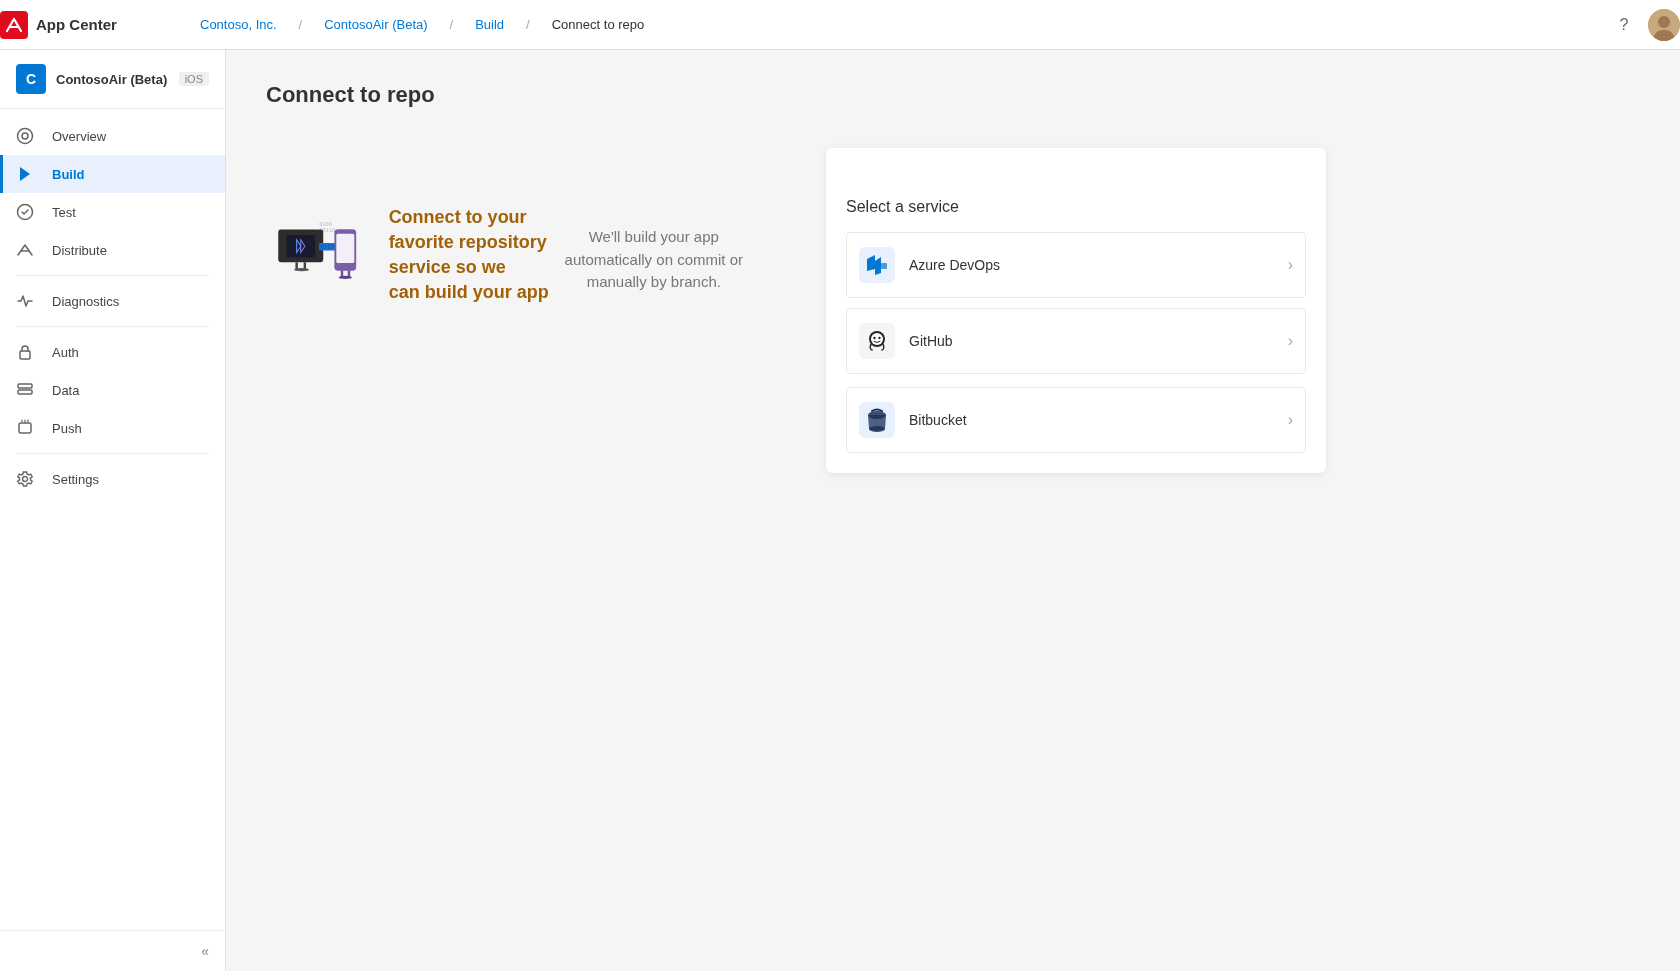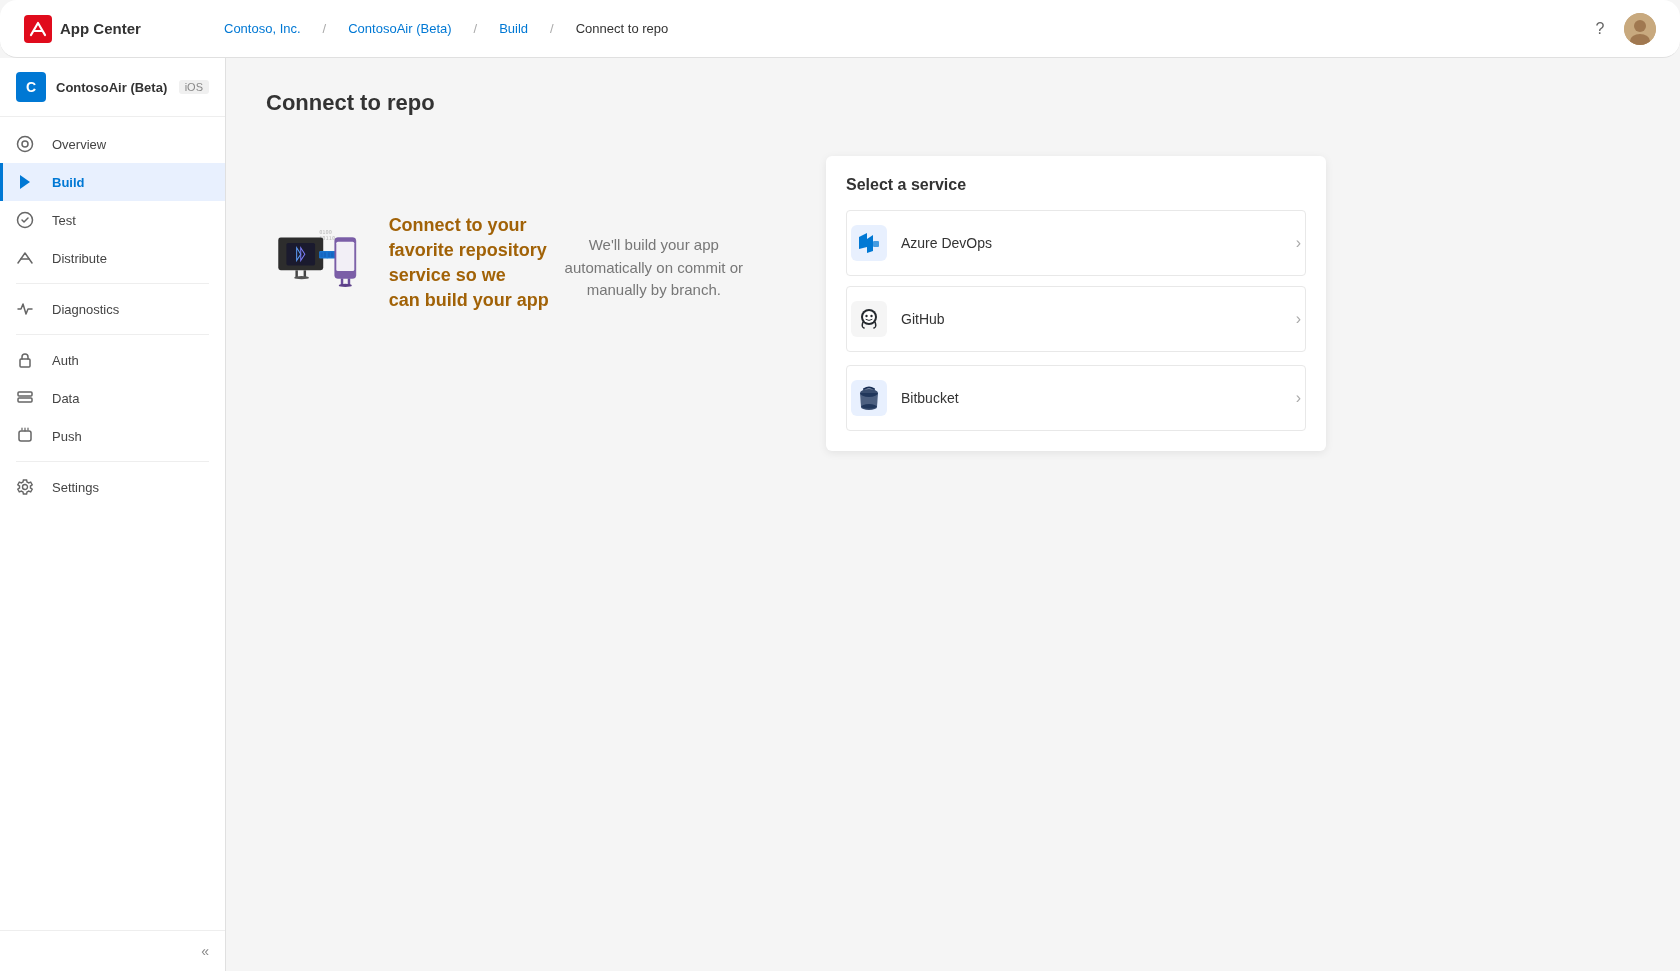--- a/index.html
+++ b/index.html
@@ -1,28 +1,27 @@
 <!DOCTYPE html>
 <html><head>
   <meta charset="utf-8">
   <style>
     * { margin: 0; padding: 0; box-sizing: border-box; }
     body { font-family: -apple-system, BlinkMacSystemFont, 'Segoe UI', sans-serif; background: #f5f5f5; display: flex; flex-direction: column; height: 971px; overflow: hidden; }
 
     
     .top-header {
-      height: 58px;
+      height: 50px;
       background: #fff;
       border-bottom: 1px solid #e0e0e0;
       display: flex;
       align-items: center;
-      padding: 0 24px;
+      padding: 0 0;
       flex-shrink: 0;
       z-index: 10;
-      border-radius: 17px;
     }
     .app-center-logo {
       display: flex;
       align-items: center;
       gap: 8px;
       font-size: 15px;
       font-weight: 600;
       color: #333;
       min-width: 200px;
     }
@@ -203,28 +202,29 @@
       flex-shrink: 0;
     }
     .service-card {
       background: #fff;
       border-radius: 6px;
       box-shadow: 0 2px 8px rgba(0,0,0,0.08);
       padding: 20px;
     }
     .service-title {
       font-size: 16px;
-      font-weight: 700;
+      font-weight: 400;
       color: #333;
       margin-bottom: 16px;
+      margin-top: 30px;
     }
     .service-item {
       display: flex;
       align-items: center;
-      padding: 14px 4px;
+      padding: 14px 12px;
       border: 1px solid #e8e8e8;
       border-radius: 4px;
       margin-bottom: 10px;
       cursor: pointer;
       background: #fff;
       transition: background 0.15s;
     }
     .service-item:last-child { margin-bottom: 0; margin-top: 13px; }
     .service-logo {
       width: 36px;

